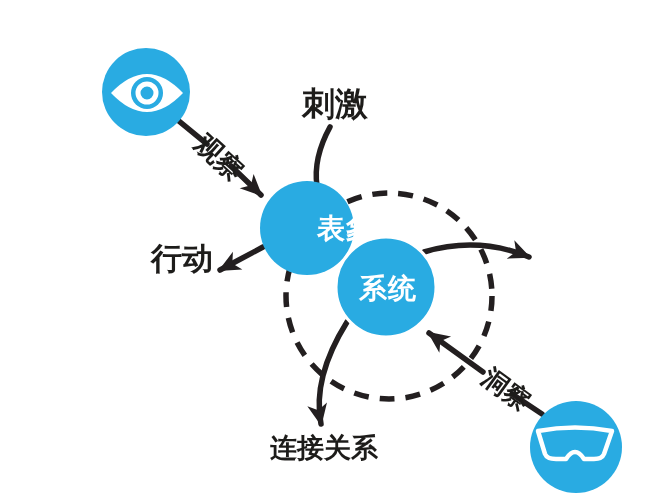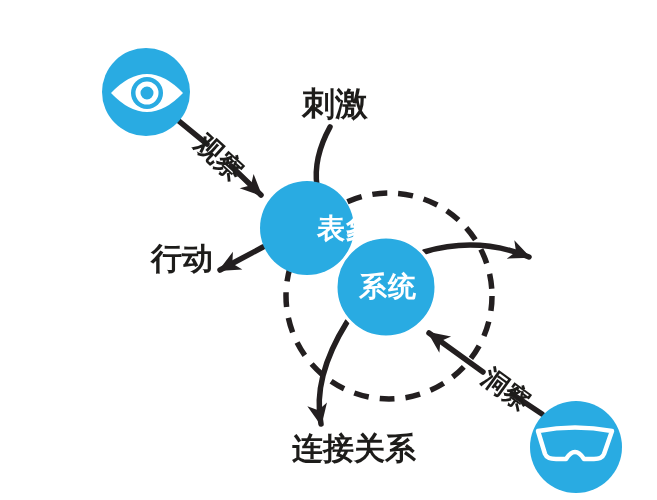--- a/index.html
+++ b/index.html
@@ -24,30 +24,30 @@
     color: #1d1c1a;
     white-space: nowrap;
     line-height: 1;
     user-select: none;
   }
   .lbl-stimulus    { left: 335px; top: 104px; font-size: 33px; }
   .lbl-observe     { left: 219px; top: 158px; font-size: 27px;
                      transform: translate(-50%,-50%) rotate(42deg); }
   .lbl-action      { left: 182px; top: 258px; font-size: 31px; }
   .lbl-elements    { left: 567px; top: 259px; font-size: 31px; }
-  .lbl-connections { left: 324px; top: 448px; font-size: 31px; margin-left: 30px; }
+  .lbl-connections { left: 324px; top: 448px; font-size: 27px; }
   .lbl-insight     { left: 506px; top: 390px; font-size: 26px;
                      transform: translate(-50%,-50%) rotate(36deg); }
   .node-label {
     color: #ffffff;
     font-size: 28px;
     letter-spacing: 1px;
   }
   .lbl-surface { left: 308px; top: 229px; margin-left: 38px; }
-  .lbl-system  { left: 388px; top: 289px; font-family: Liberation Mono, monospace; }
+  .lbl-system  { left: 388px; top: 289px; }
 </style>
 </head>
 <body>
 
 <div class="stage">
 
   <svg class="canvas" viewBox="0 0 657 500">
     <defs>
       <marker id="arrowhead" markerUnits="userSpaceOnUse" markerWidth="26" markerHeight="22" viewBox="0 0 26 22" refX="21" refY="11" orient="auto">
         <path d="M1,1 L23,11 L1,21 L7,11 Z" fill="#231F20"></path>

